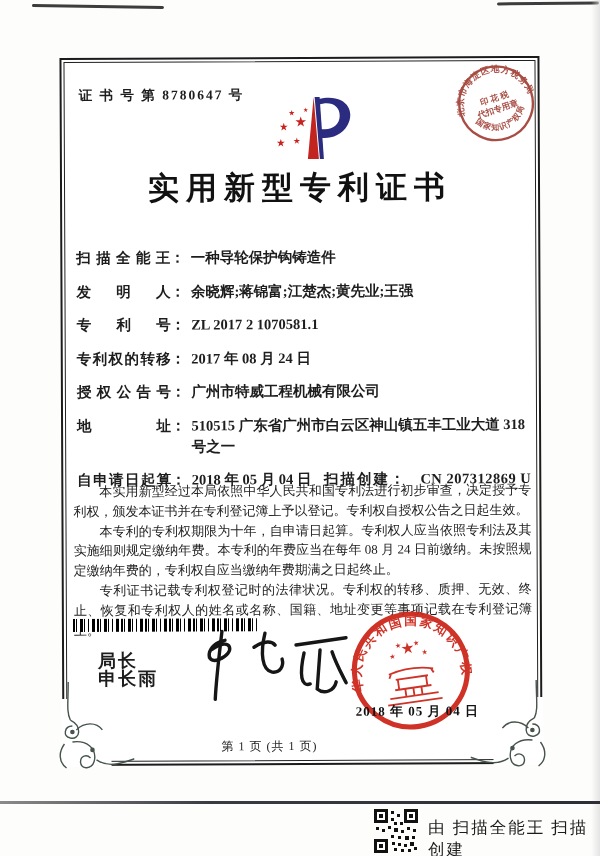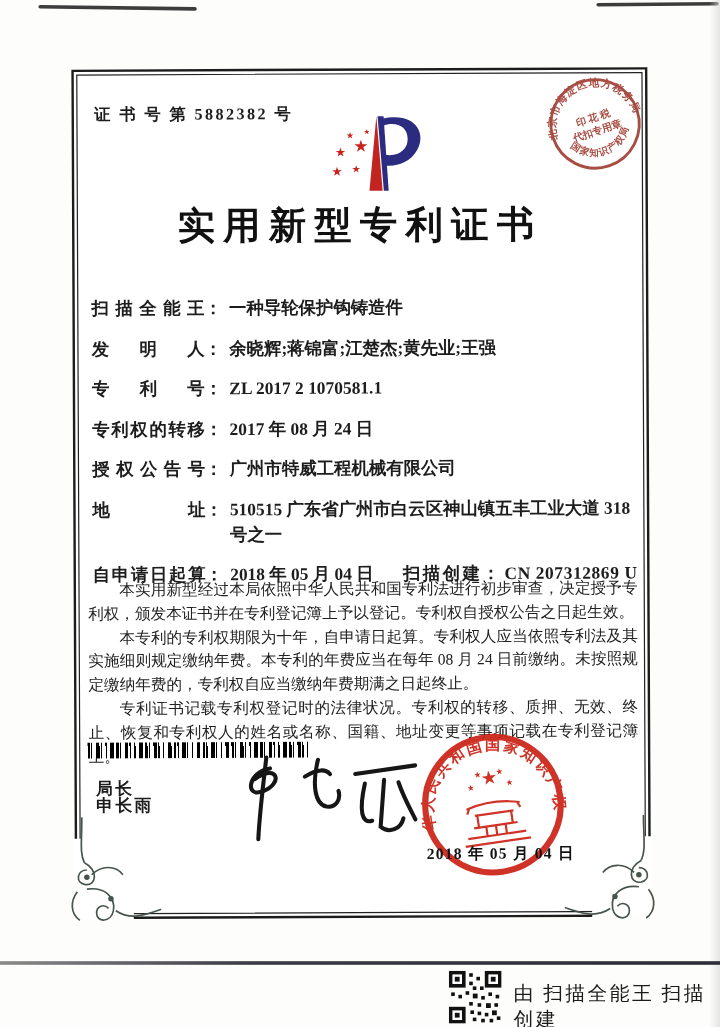--- a/index.html
+++ b/index.html
@@ -36,34 +36,34 @@
 
   .fields { position:absolute; left:14px; top:188px; width:454px; }
   .frow { display:flex; align-items:flex-start; margin-bottom:12.5px;
           font-size:14.5px; font-weight:bold; line-height:21px; }
   .flabel { display:inline-block; width:94px; flex:none;
             text-align:justify; text-align-last:justify; }
   .fcolon { flex:none; margin-right:6px; }
   .fvalue { flex:1; }
   .grant-right { margin-left:auto; display:flex; }
   .grant-right .flabel2 { letter-spacing:2px; }
-  .grant-right .gv { margin-left:4px; letter-spacing:.5px; }
+  .grant-right .gv { margin-left:16px; letter-spacing:.5px; }
 
   .paras { position:absolute; left:10px; top:422px; width:458px;
            font-size:13px; line-height:19.8px; text-align:justify; color:#222; }
   .paras p { text-indent:2em; font-weight:500; }
 
   .barcode { position:absolute; left:9px; top:559px; width:184px; height:13px;
     background:repeating-linear-gradient(90deg,
       #000 0 2px, #fff 2px 3px, #000 3px 4px, #fff 4px 7px,
       #000 7px 10px, #fff 10px 11px, #000 11px 12px, #fff 12px 15px,
       #000 15px 16px, #fff 16px 19px, #000 19px 22px, #fff 22px 24px);
   }
 
-  .director { position:absolute; left:16px; top:592px; font-size:14px; font-weight:bold;
+  .director { position:absolute; left:34px; top:592px; font-size:18px; font-weight:bold;
               letter-spacing:2px; line-height:1; }
   .director .name { margin-top:0; }
   .signature { position:absolute; left:118px; top:566px; }
 
   .big-seal { position:absolute; left:286px; top:551px; transform:rotate(-8deg); opacity:.93; }
   .seal-date { position:absolute; left:268px; top:644px; width:170px; text-align:center;
                font-size:13px; font-weight:bold; letter-spacing:1px; color:#121212;
                transform:rotate(-2.5deeg); z-index:4; }
 
   .page-num { position:absolute; left:100px; top:679px; width:210px; text-align:center;
@@ -79,21 +79,21 @@
 </head>
 <body>
 
 <div class="artifact" style="left:32px; top:5px; width:132px; height:3px; transform:rotate(0.8deg);"></div>
 <div class="artifact" style="left:497px; top:2px; width:102px; height:3px; transform:rotate(-0.5deg);"></div>
 <div class="edge-r"></div>
 
 <div class="cert">
   <div class="cert-inner"></div>
 
-  <div class="cert-no">证 书 号 第 5882382 号</div>
+  <div class="cert-no">证 书 号 第 8780647 号</div>
 
   <div class="logo">
     <svg width="110" height="80" viewBox="0 0 110 80">
       <defs>
         <path id="star" d="M0,-1 L0.224,-0.309 0.951,-0.309 0.363,0.118 0.588,0.809 0,0.382 -0.588,0.809 -0.363,0.118 -0.951,-0.309 -0.224,-0.309 Z"></path>
       </defs>
       <g fill="#c8231e">
         <use href="#star" transform="translate(44,24) scale(3)"></use>
         <use href="#star" transform="translate(58,21) scale(2.4)"></use>
         <use href="#star" transform="translate(36,38) scale(4.2)"></use>
@@ -246,20 +246,21 @@
       <path d="M16,38 C 28,44 26,58 16,56 C 8,54 10,44 18,44"></path>
       <path d="M18,60 C 32,58 42,66 40,78 C 38,88 26,88 26,80 C 26,74 32,72 36,76"></path>
       <path d="M22,48 C 30,40 42,40 48,48"></path>
       <path d="M42,78 C 54,86 66,82 80,77"></path>
       <circle cx="18" cy="50" r="1.6" fill="#46544b"></circle>
       <circle cx="38" cy="68" r="1.6" fill="#46544b"></circle>
       <path d="M10,62 C 4,70 4,80 12,86"></path>
     </svg>
   </div>
 
+  <div class="page-num">第 1 页 (共 1 页)</div>
 </div>
 
 <div class="sep-line"></div>
 <div class="qr">
   <svg width="44" height="44" viewBox="0 0 44 44" fill="#111">
     <rect x="0" y="0" width="14" height="14"></rect>
       <rect x="3" y="3" width="8" height="8" fill="#fff"></rect>
       <rect x="5" y="5" width="4" height="4"></rect>
     <rect x="30" y="0" width="14" height="14"></rect>
       <rect x="33" y="3" width="8" height="8" fill="#fff"></rect>

